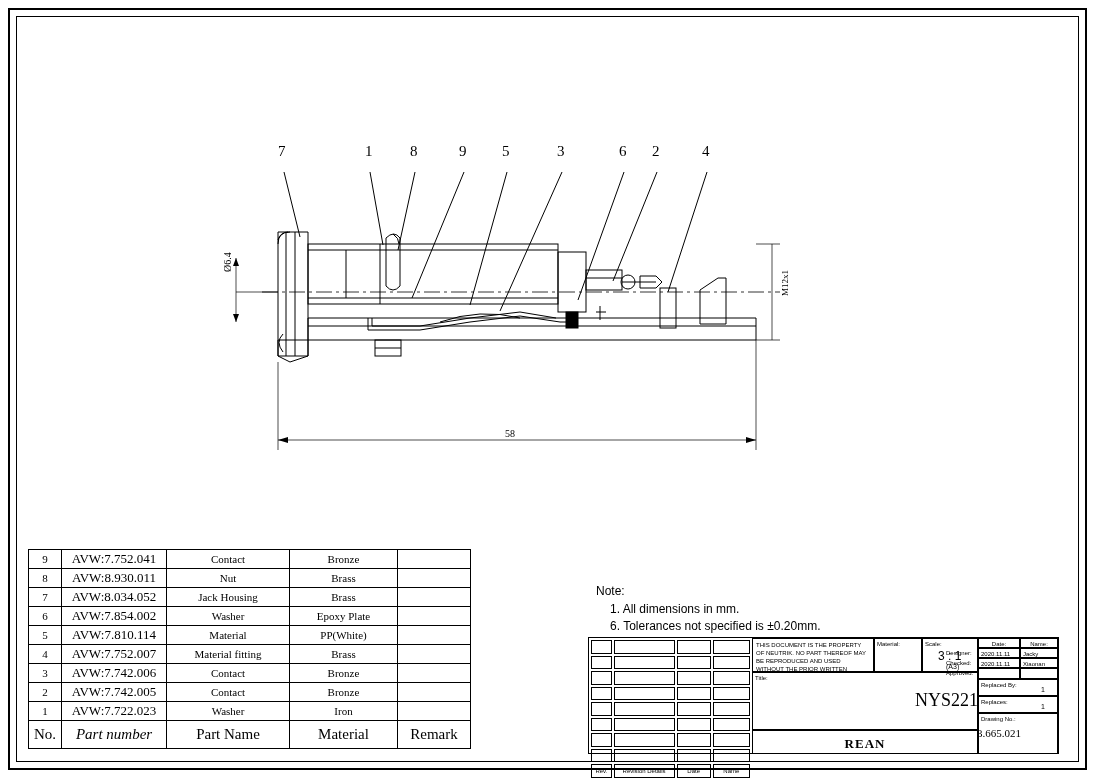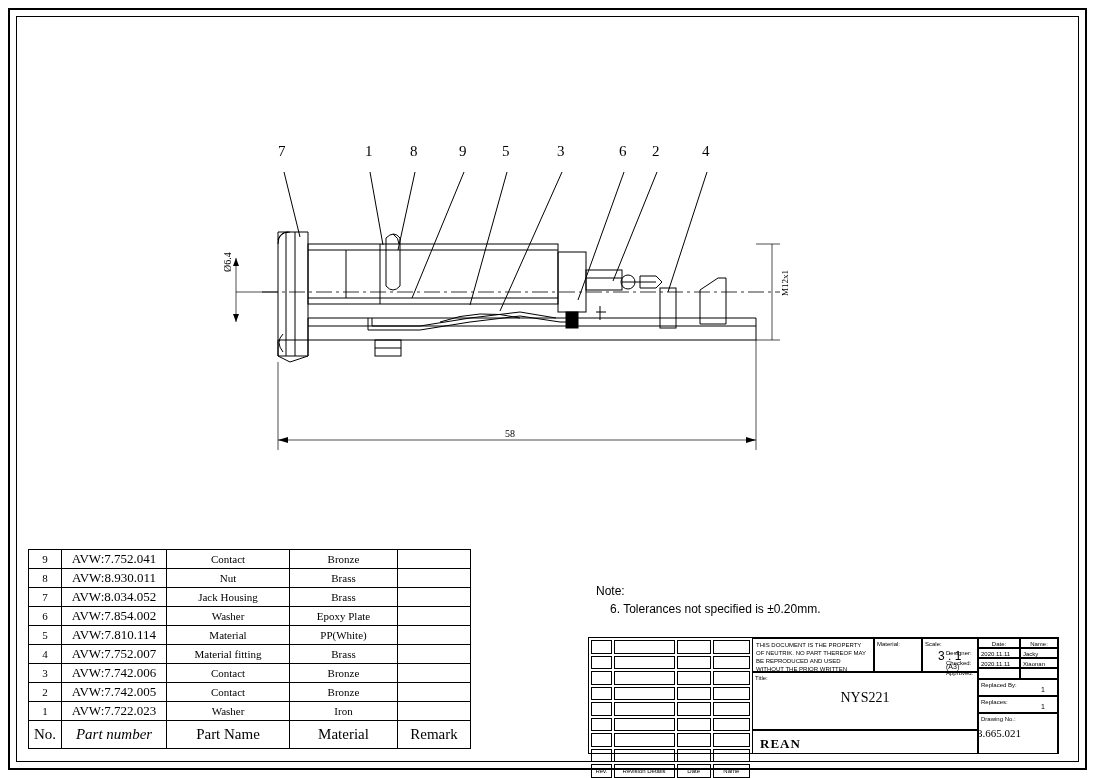--- a/index.html
+++ b/index.html
@@ -210,20 +210,21 @@
         <td class="c1" style="font-size:15px;font-style:italic;">Part number</td>
         <td class="c2">Part Name</td>
         <td class="c3">Material</td>
         <td class="c4">Remark</td>
       </tr>
     </tbody>
   </table>
 
   <div id="notes">
     <div class="n-title">Note:</div>
+    <div class="n-item">1. All dimensions in mm.</div>
     <div class="n-item">6. Tolerances not specified is ±0.20mm.</div>
   </div>
 
   <div id="titleblock">
 
     <table class="rev-grid" style="width:163px;">
       <tbody>
         <tr>
             <td style="width:20px;"></td>
             <td style="width:66px;"></td>
@@ -299,26 +300,26 @@
     <div class="cellbox" style="left:431px;top:20px;width:38px;height:10px;padding:1px 2px;">Xiaonan Wang</div>
 
     <div class="cellbox" style="left:389px;top:30px;width:42px;height:11px;padding:1px 2px;"></div>
     <div class="cellbox" style="left:431px;top:30px;width:38px;height:11px;padding:1px 2px;"></div>
 
     <div class="cellbox" style="left:355px;top:10px;width:34px;height:10px;padding:1px 2px;border:none;">Designer:</div>
     <div class="cellbox" style="left:355px;top:20px;width:34px;height:10px;padding:1px 2px;border:none;">Checked:</div>
     <div class="cellbox" style="left:355px;top:30px;width:34px;height:11px;padding:1px 2px;border:none;">Approved:</div>
 
     <div class="cellbox" style="left:163px;top:34px;width:226px;height:58px;padding:1px 2px;">Title:</div>
-    <div style="position:absolute;left:163px;top:52px;width:226px;text-align:center;font-size:14px;font-family:'Liberation Serif',serif;">NYS221</div>
+    <div style="position:absolute;left:163px;top:52px;width:226px;text-align:right;font-size:18px;font-family:'Liberation Serif',serif;">NYS221</div>
 
     <div class="cellbox" style="left:389px;top:41px;width:80px;height:17px;padding:1px 2px;">Replaced By:</div>
     <div class="tb-txt" style="left:452px;top:48px;font-size:7px;">1</div>
     <div class="cellbox" style="left:389px;top:58px;width:80px;height:17px;padding:1px 2px;">Replaces:</div>
     <div class="tb-txt" style="left:452px;top:65px;font-size:7px;">1</div>
 
     <div class="cellbox" style="left:389px;top:75px;width:80px;height:41px;padding:1px 2px;">Drawing No.:</div>
     <div style="position:absolute;left:372px;top:89px;width:76px;text-align:center;font-size:11px;font-family:'Liberation Serif',serif;">3.665.021</div>
 
     <div class="cellbox" style="left:163px;top:92px;width:226px;height:24px;"></div>
-    <div style="position:absolute;left:163px;top:98px;width:226px;text-align:left;font-size:13px;font-weight:bold;letter-spacing:1px;font-family:'Liberation Serif',serif;padding-left:8px;">REAN</div>
+    <div style="position:absolute;left:163px;top:98px;width:226px;text-align:center;font-size:13px;font-weight:bold;letter-spacing:1px;font-family:'Liberation Serif',serif;">REAN</div>
   </div>
 </div>
 
 </body></html>

